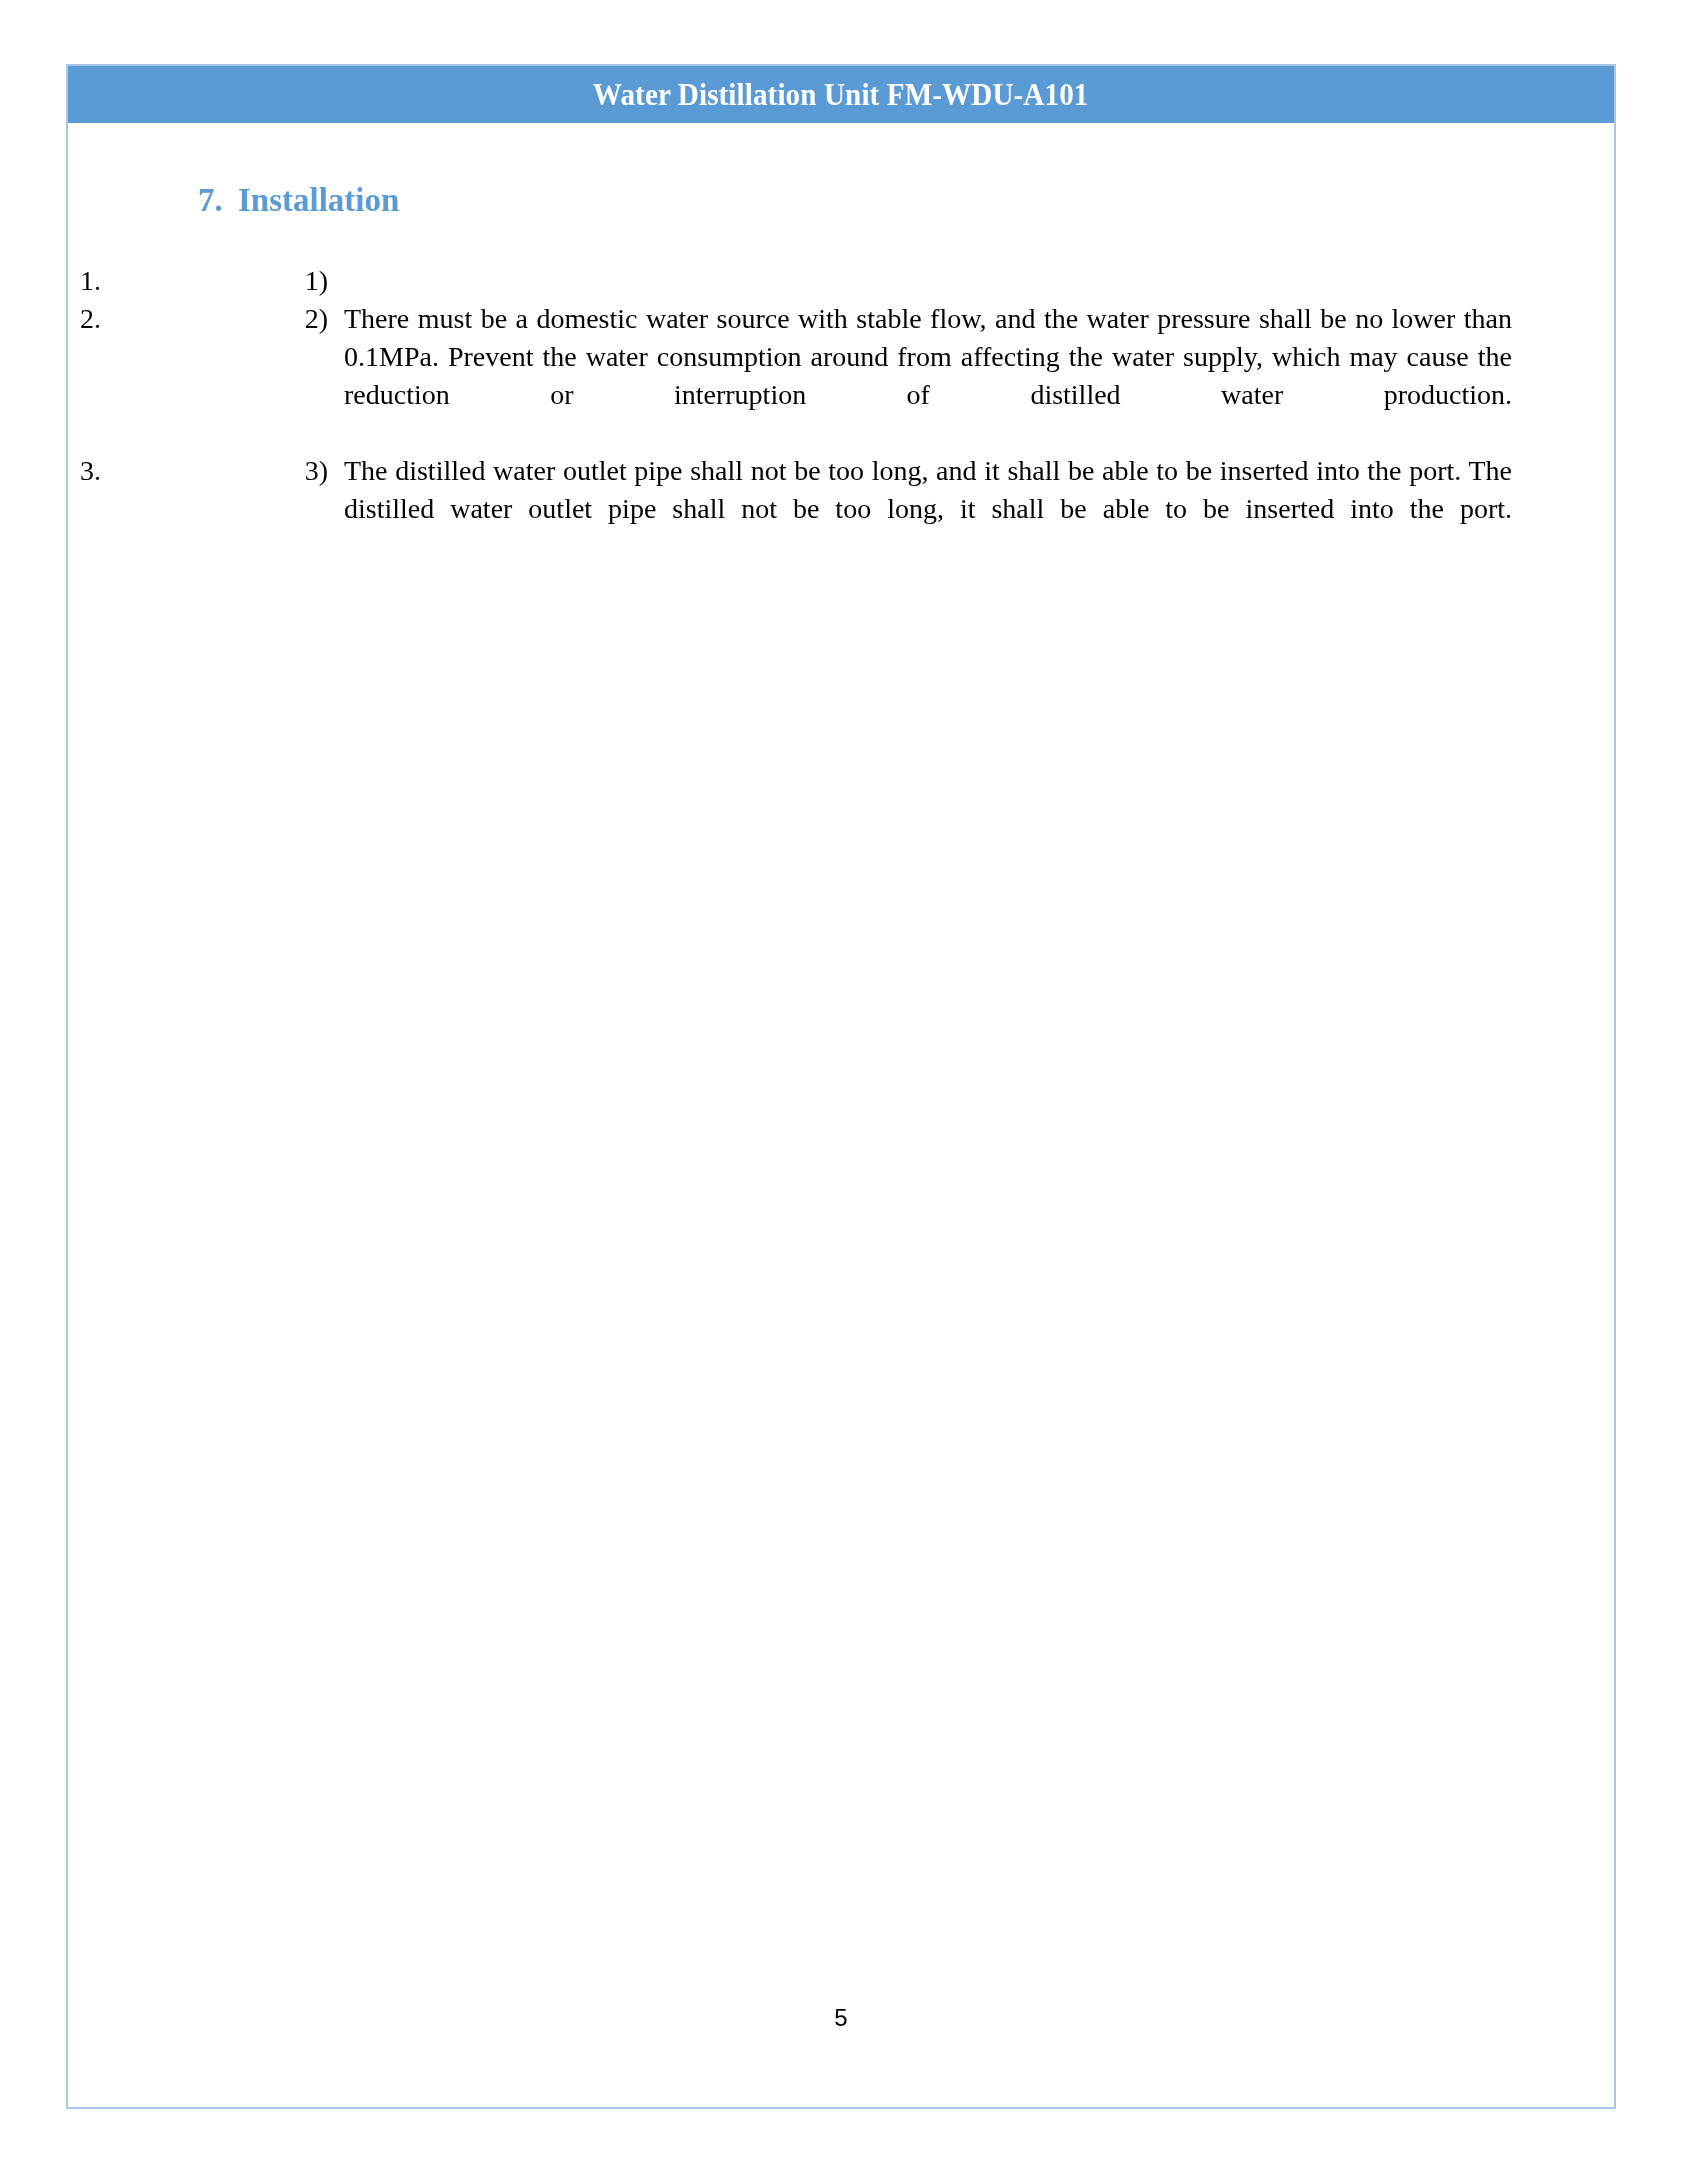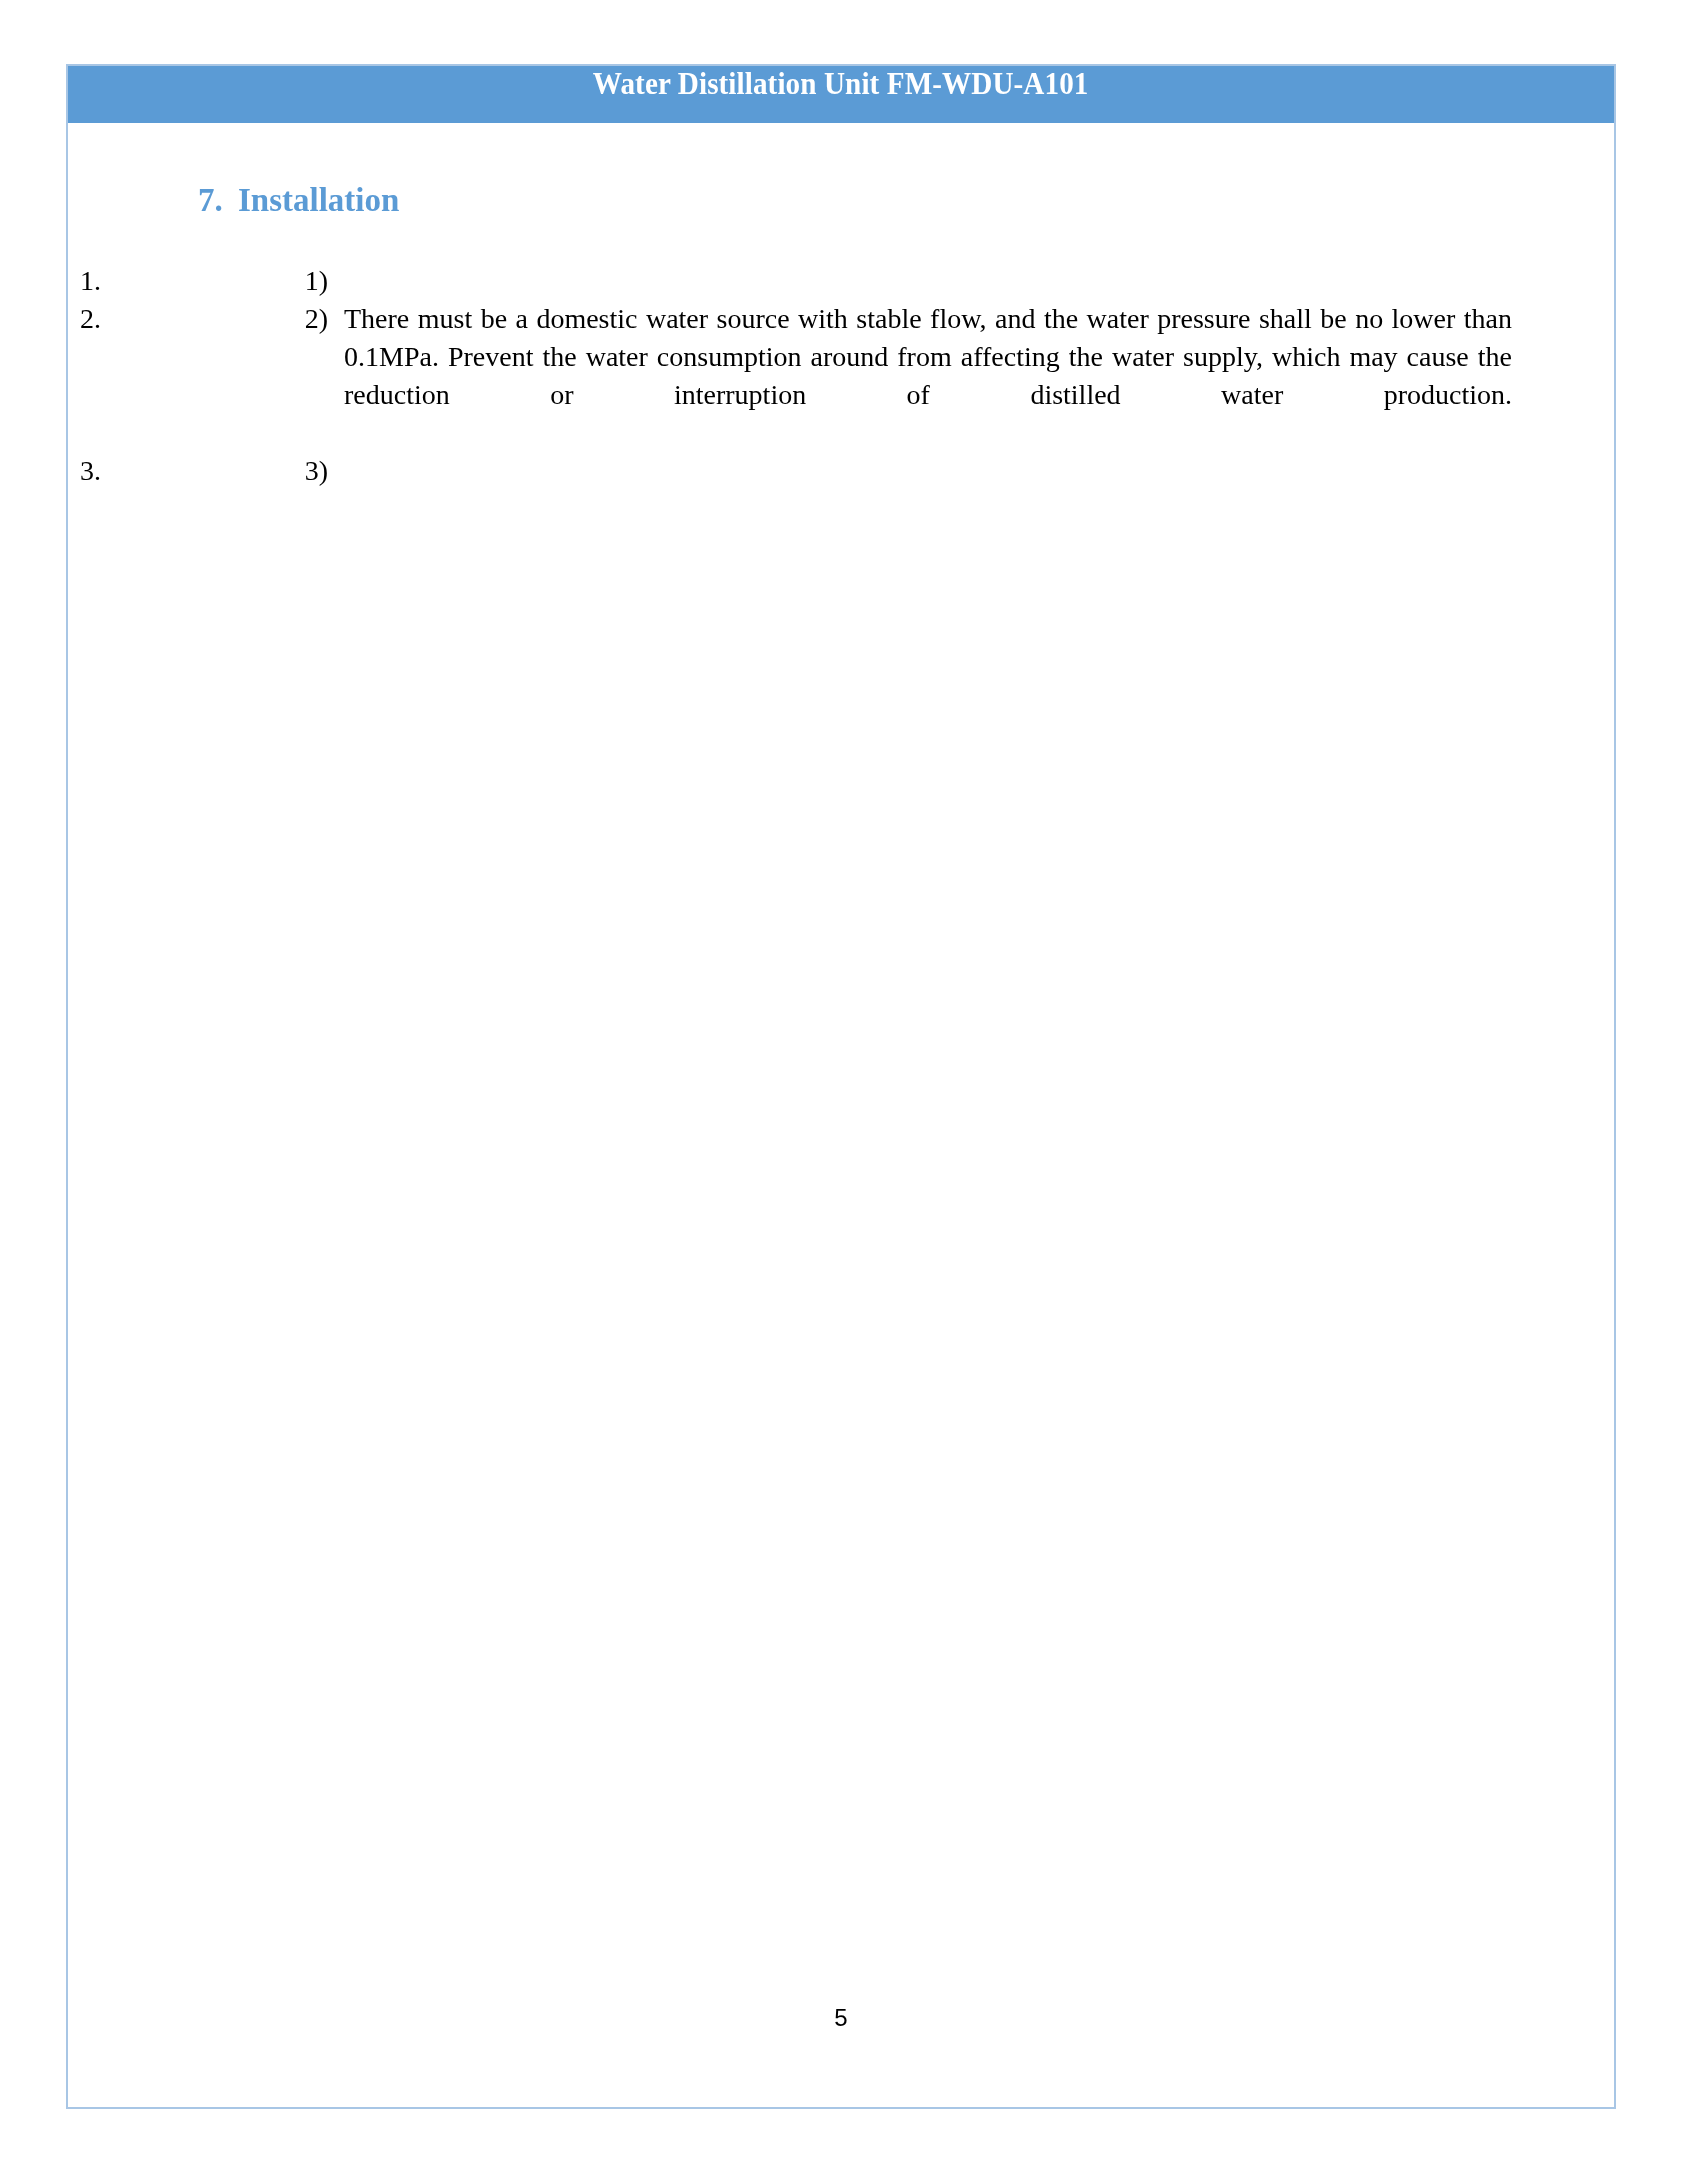--- a/index.html
+++ b/index.html
@@ -26,20 +26,21 @@
   }
 
   .header-bar {
     position: absolute;
     left: 0;
     top: 0;
     width: 100%;
     height: 57px;
     background: #5b9bd5;
     display: flex;
+    align-items: center;
     justify-content: center;
     box-sizing: border-box;
   }
 
   .header-title {
     color: #ffffff;
     font-family: "Liberation Serif", "DejaVu Serif", serif;
     font-weight: bold;
     font-size: 31px;
     letter-spacing: 0.1px;
@@ -144,20 +145,21 @@
         <span class="marker">1)</span>
       </li>
 
       <li class="list-item">
         <span class="marker">2)</span>
         <span class="body">There must be a domestic water source with stable flow, and the water pressure shall be no lower than 0.1MPa. Prevent the water consumption around from affecting the water supply, which may cause the reduction or interruption of distilled water production.</span>
       </li>
 
       <li class="list-item">
         <span class="marker">3)</span>
+        <span class="body">The distilled water outlet pipe shall not be too long, and it shall be able to be inserted into the port. The distilled water outlet pipe shall not be too long, it shall be able to be inserted into the port.</span>
       </li>
 
     </ol>
 
     <div class="page-number">5</div>
 
   </div>
 </div>
 
 

